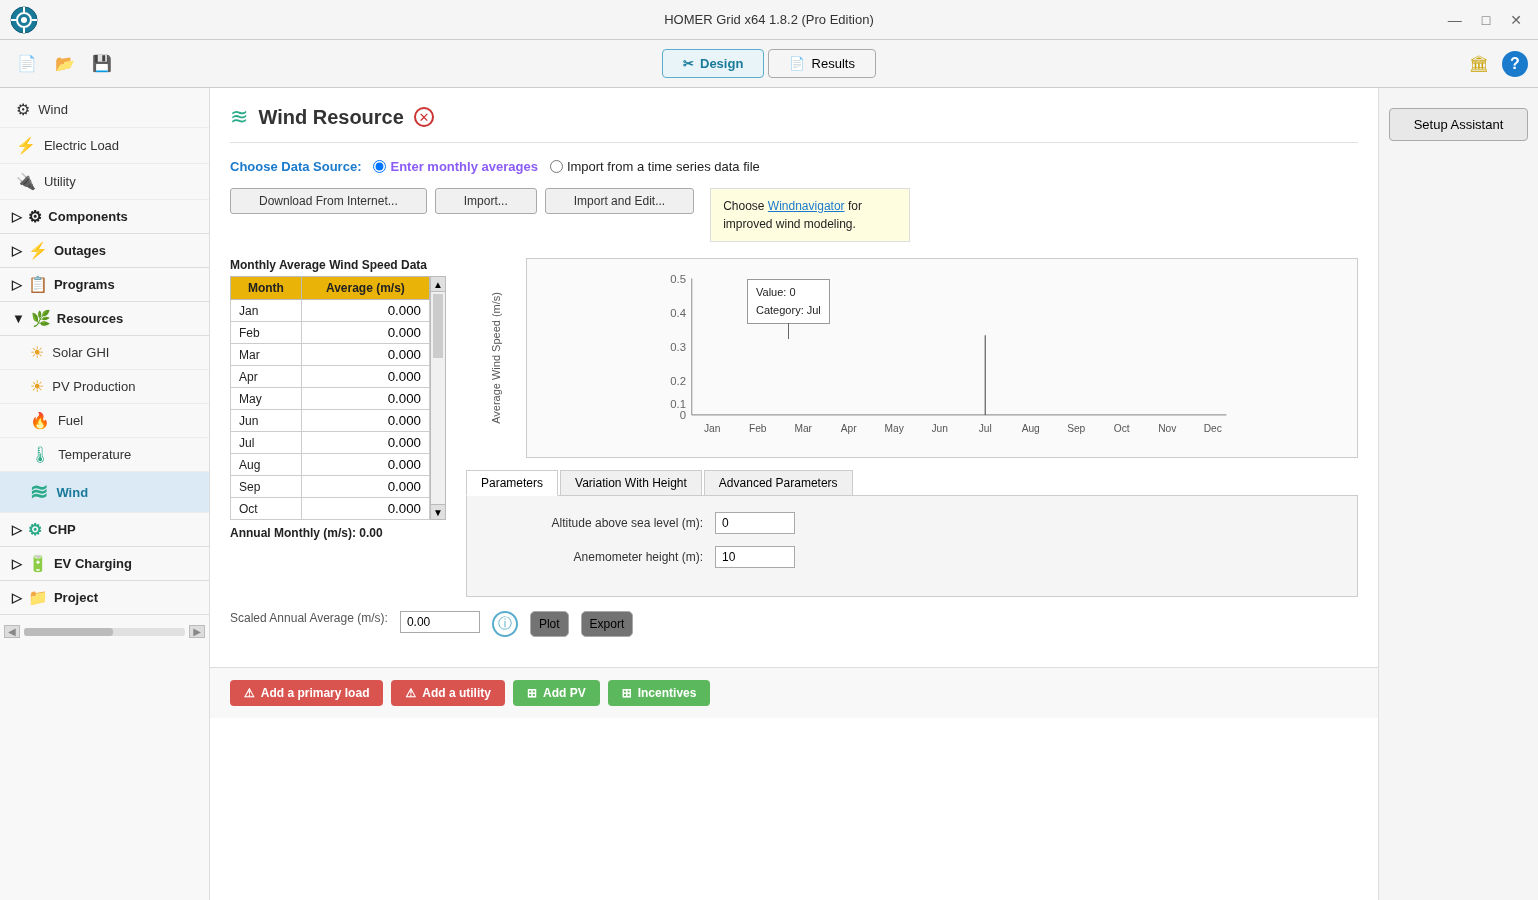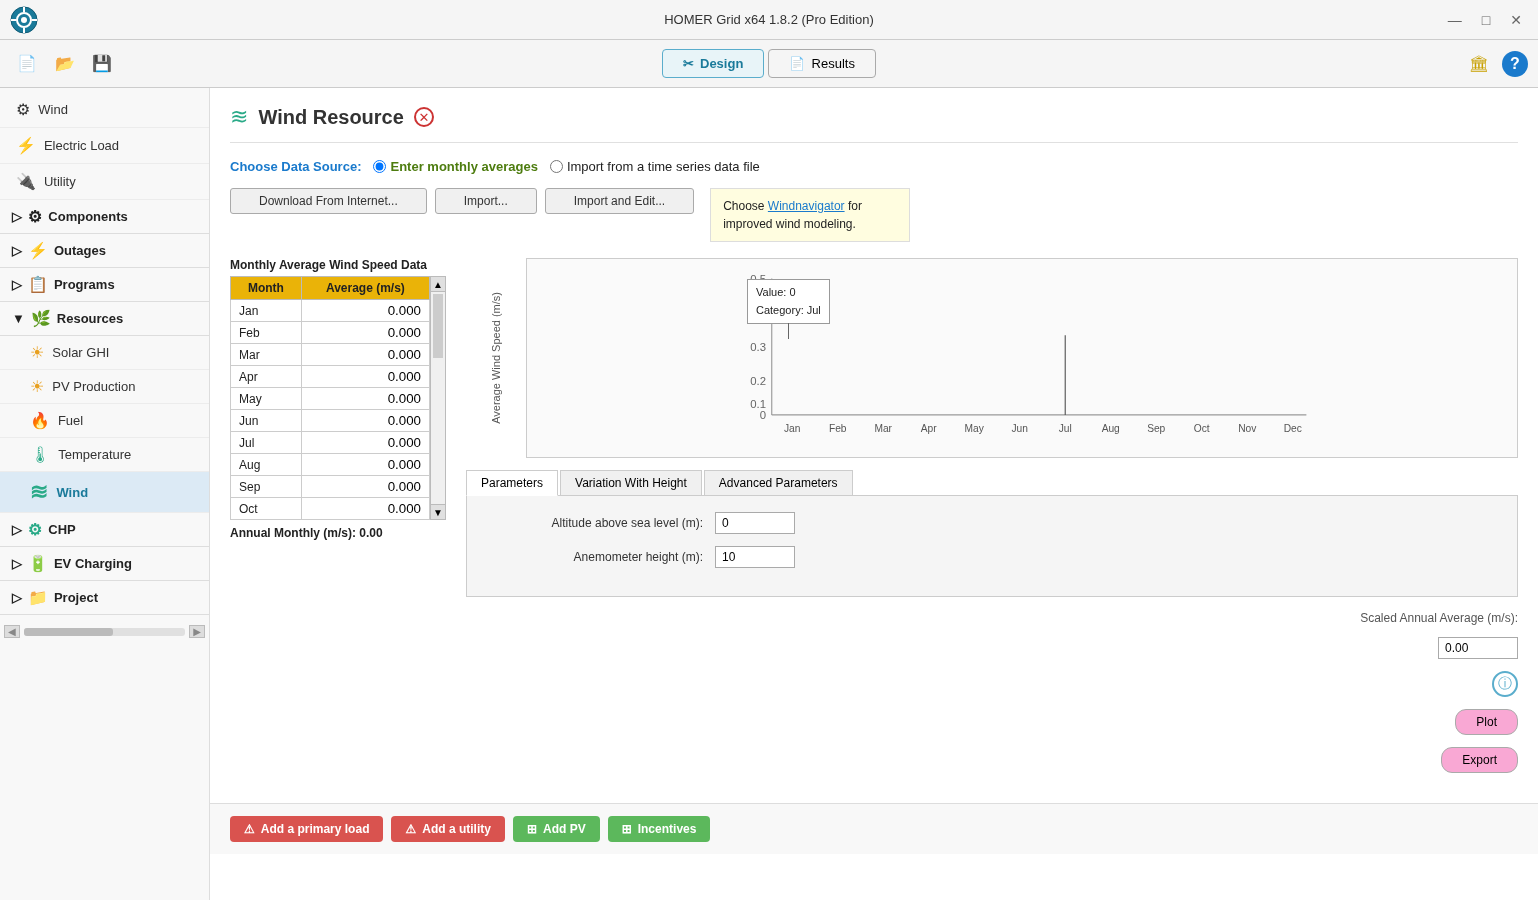--- a/index.html
+++ b/index.html
@@ -70,25 +70,25 @@
     
     .param-tabs { display: flex; border-bottom: 1px solid #ccc; margin-bottom: 0; }
     .param-tab { padding: 5px 14px; border: 1px solid #ccc; border-bottom: none; cursor: pointer; background: #f0f0f0; font-size: 12px; margin-right: 2px; }
     .param-tab.active { background: #fff; border-bottom: 1px solid #fff; margin-bottom: -1px; z-index: 1; }
     .param-content { border: 1px solid #ccc; border-top: none; padding: 16px; background: #f5f5f5; }
     .param-row { display: flex; align-items: center; gap: 12px; margin-bottom: 12px; }
     .param-label { width: 220px; text-align: right; font-size: 12px; color: #333; }
     .param-input { width: 80px; padding: 3px 6px; border: 1px solid #aaa; font-size: 12px; }
 
     
-    .bottom-row { display: flex; align-items: flex-end; gap: 12px; margin: 14px 0; flex-direction: column; }
+    .bottom-row { display: flex; align-items: flex-start; gap: 12px; margin: 14px 0; }
     .bottom-label { font-size: 12px; color: #555; }
     .bottom-input { width: 80px; padding: 3px 6px; border: 1px solid #aaa; font-size: 12px; }
     .round-btn { width: 26px; height: 26px; border-radius: 50%; border: 2px solid #5aadcc; background: none; cursor: pointer; font-size: 14px; color: #5aadcc; display: flex; align-items: center; justify-content: center; }
-    .plot-btn { padding: 5px 20px; border: 1px solid #aaa; background: #f9a8d4; cursor: pointer; font-size: 12px; border-radius: 11px; }
+    .plot-btn { padding: 5px 8px; border: 1px solid #aaa; background: #737373; cursor: pointer; font-size: 12px; border-radius: 5px; }
 
     
     .required-section { background: #f8f8f8; padding: 12px 20px; border-top: 1px solid #ddd; }
     .required-title { font-weight: bold; font-size: 14px; margin-bottom: 10px; }
     .req-btns { display: flex; gap: 8px; }
     .req-btn { padding: 6px 14px; border: none; border-radius: 4px; cursor: pointer; font-size: 12px; font-weight: bold; display: flex; align-items: center; gap: 6px; color: white; }
     .req-btn.red { background: #d9534f; }
     .req-btn.green { background: #5cb85c; }
 
     
@@ -249,21 +249,21 @@
       <div class="page-header">
         <span style="color:#2aaa88;font-size:22px;">≋</span>
         <span class="page-title">Wind Resource</span>
         <button class="close-btn">✕</button>
       </div>
 
       <div class="data-source-row">
         <span class="data-source-label">Choose Data Source:</span>
         <label class="radio-label active">
           <input type="radio" name="datasource" checked="" style="">
-          <span style="color:#4d7c0f;">Enter monthly averages</span>
+          <span style="color:#8b5cf6;">Enter monthly averages</span>
         </label>
         <label class="radio-label">
           <input type="radio" name="datasource" style="">
           <span>Import from a time series data file</span>
         </label>
       </div>
 
       <div style="display:flex; gap:16px; align-items:flex-start; margin-bottom:16px;">
         <div class="action-btns">
           <button class="action-btn">Download From Internet...</button>
@@ -439,14 +439,17 @@
         </button>
         <button class="req-btn green">
           <span>⊞</span>
           <span>Incentives</span>
         </button>
       </div>
     </div>
 
   </div>
 
+  <div id="setup-assistant">
+    <button class="setup-btn">Setup Assistant</button>
+  </div>
 
 </div>
 
 </body></html>

